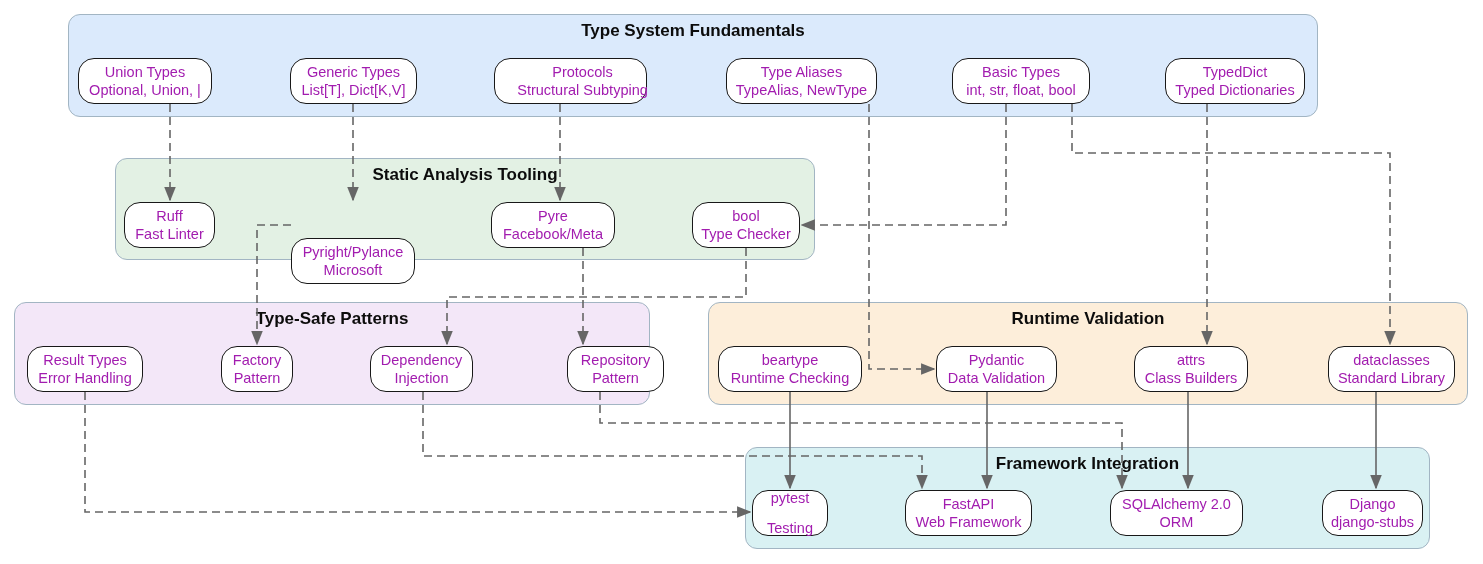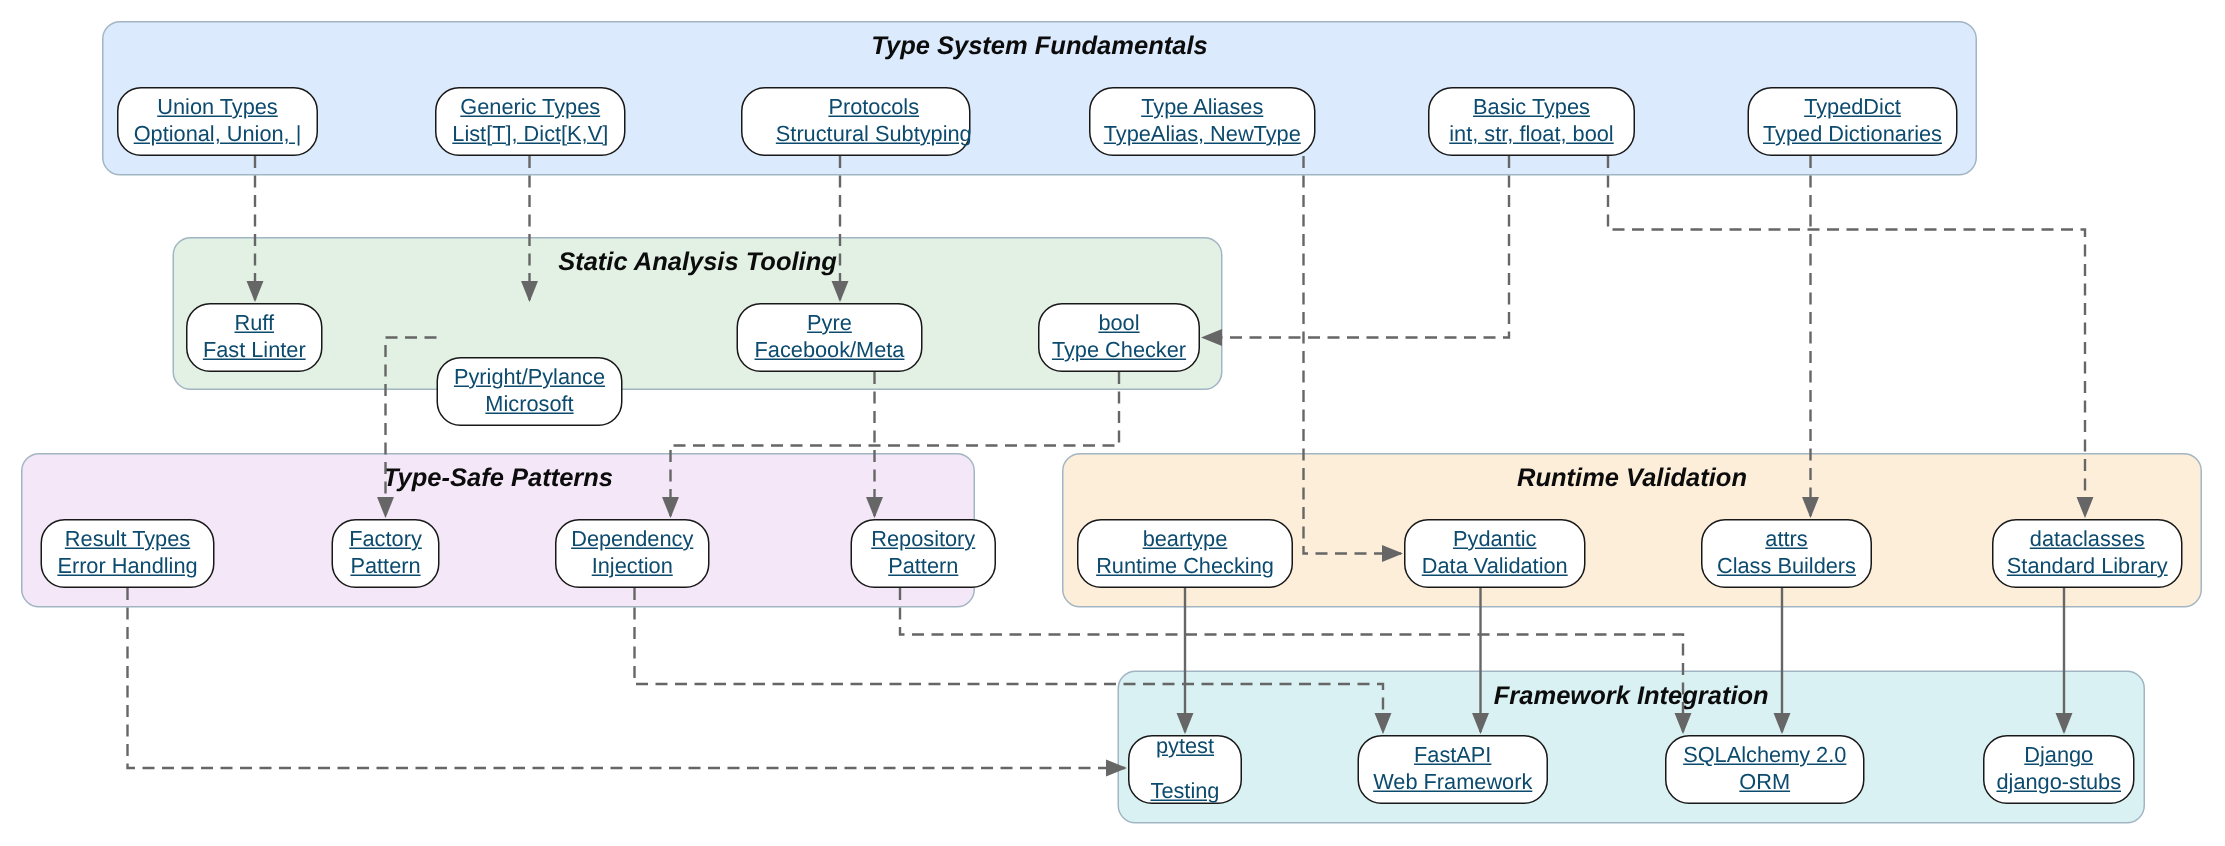--- a/index.html
+++ b/index.html
@@ -1,31 +1,31 @@
 <!DOCTYPE html>
 <html><head>
 <meta charset="utf-8">
 <style>
   html,body{margin:0;padding:0;background:#ffffff;}
   #canvas{
     position:relative;width:1483px;height:564px;background:#ffffff;overflow:hidden;
     font-family:"Liberation Sans", sans-serif;
   }
   .group{
-    position:absolute;border:1.3px solid #a2b5c3;border-radius:12px;box-sizing:border-box;z-index:1;font-style:italic;
+    position:absolute;border:1.3px solid #a2b5c3;border-radius:12px;box-sizing:border-box;z-index:1;
   }
   .group-title{
     position:absolute;top:6px;left:0;right:0;text-align:center;
     font-weight:bold;font-size:17px;color:#0c0c0c;z-index:2;
   }
   #edge-layer{position:absolute;left:0;top:0;z-index:3;pointer-events:none;}
   .node{
     position:absolute;background:#ffffff;border:1.7px solid #181818;border-radius:16px;
     box-sizing:border-box;display:flex;flex-direction:column;justify-content:center;align-items:center;
-    text-align:center;font-size:14.5px;line-height:18px;color:#0c4a6e;z-index:4;white-space:nowrap;text-decoration:underline;
+    text-align:center;font-size:14.5px;line-height:18px;color:#a21caf;z-index:4;white-space:nowrap;
   }
   .edge{fill:none;stroke:#666666;stroke-width:1.6;}
   .edge.dashed{stroke-dasharray:8 5;}
 </style>
 </head>
 <body>
 
 <div id="canvas">
   <svg id="edge-layer" width="1483" height="564" viewBox="0 0 1483 564">
     <defs>

